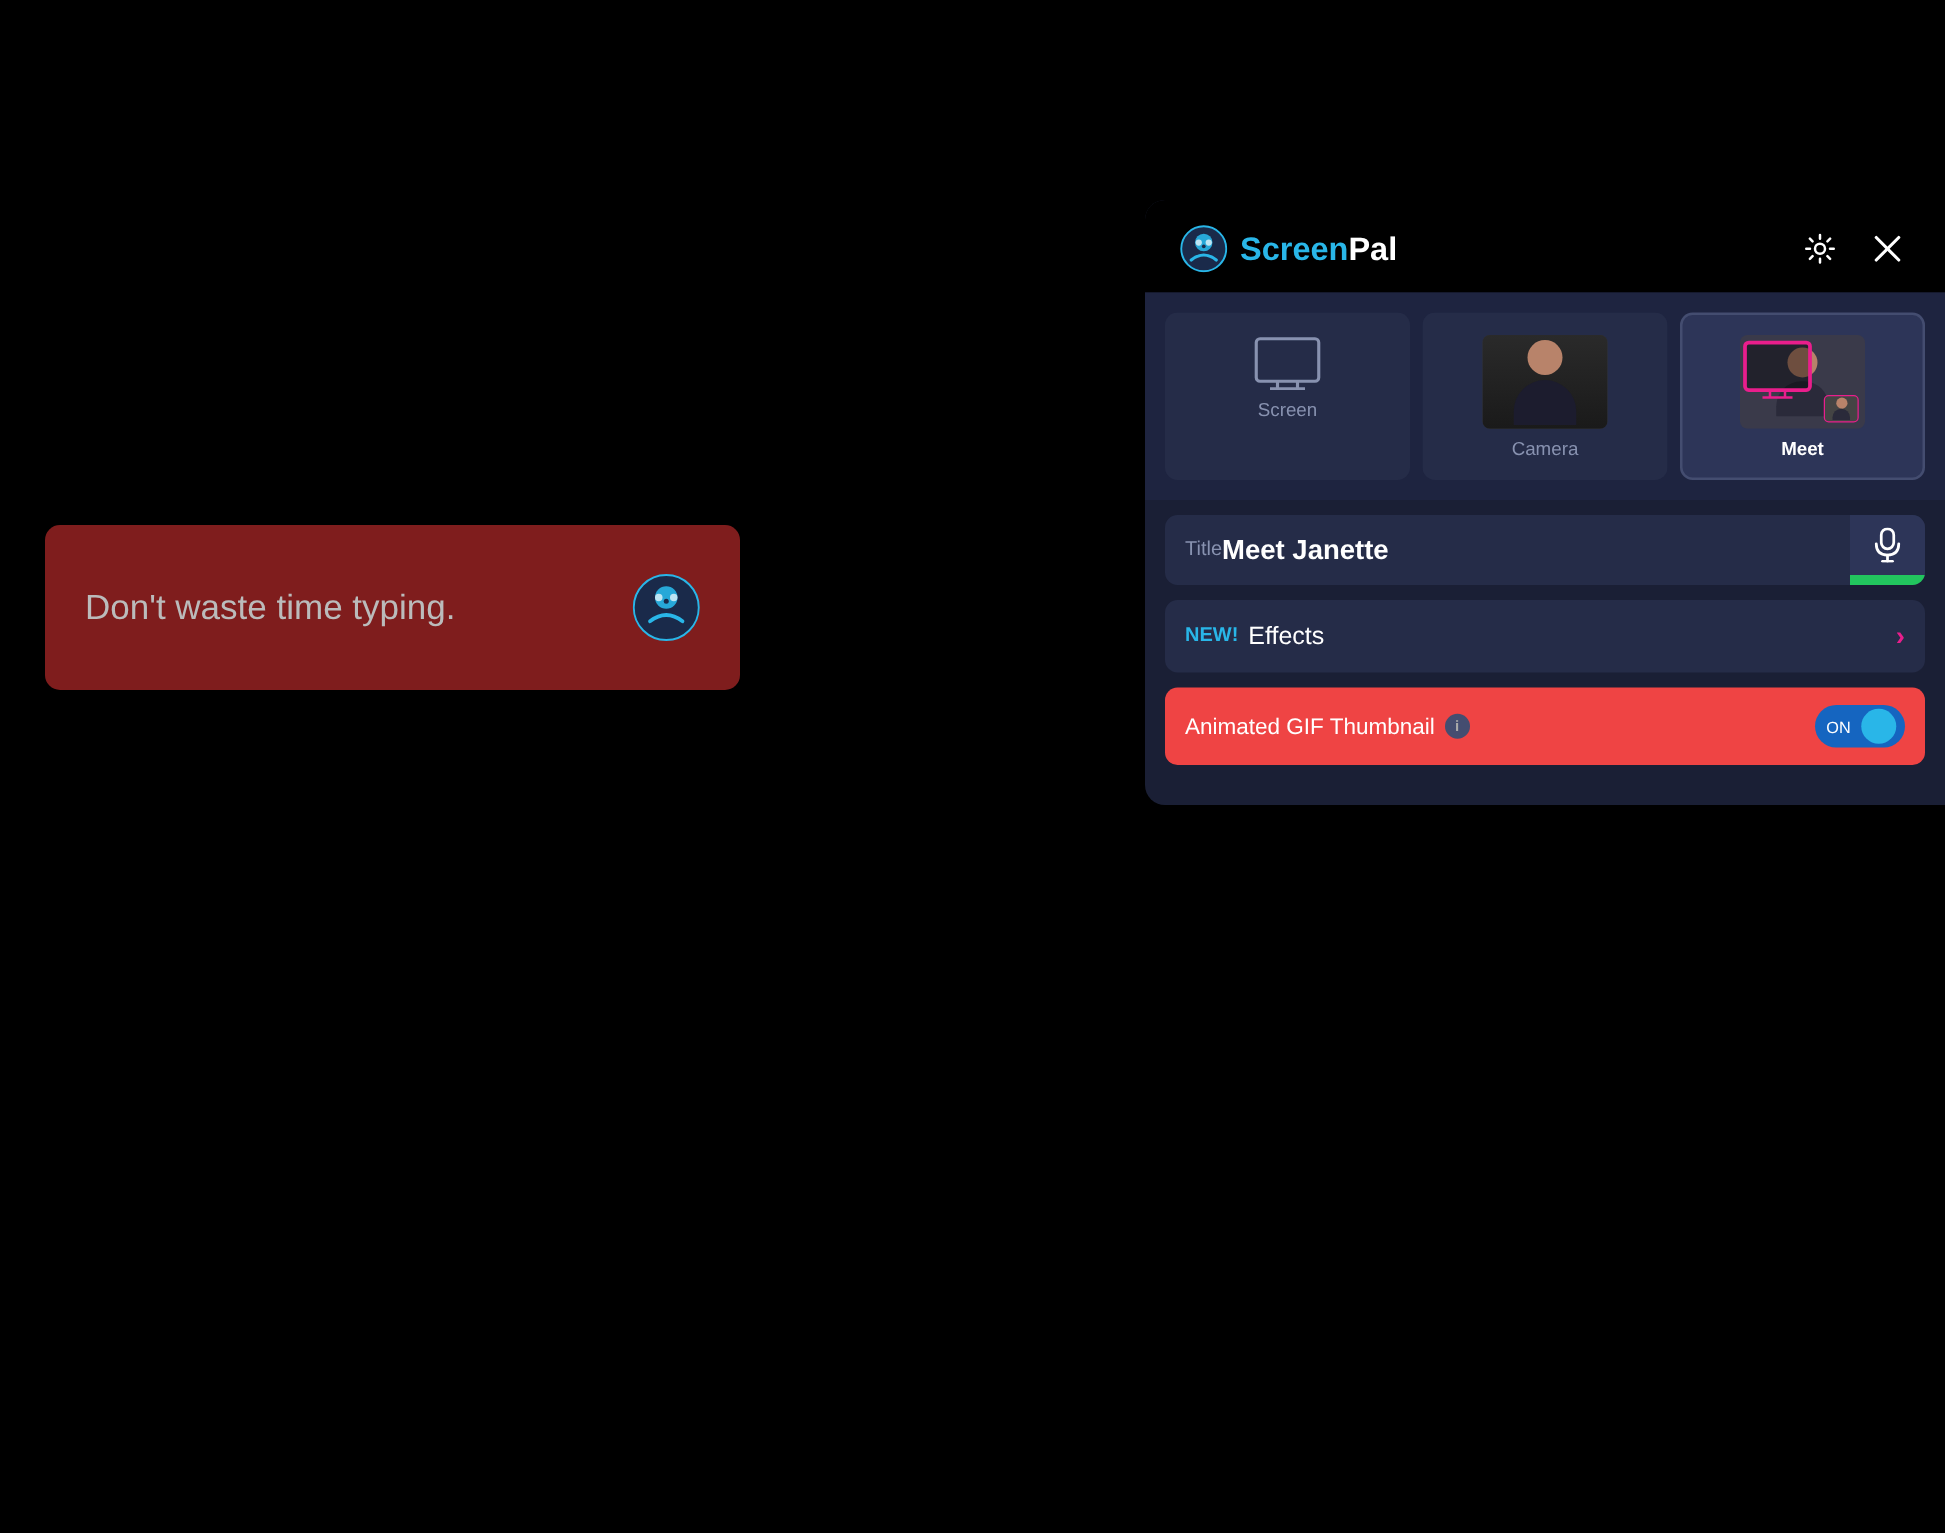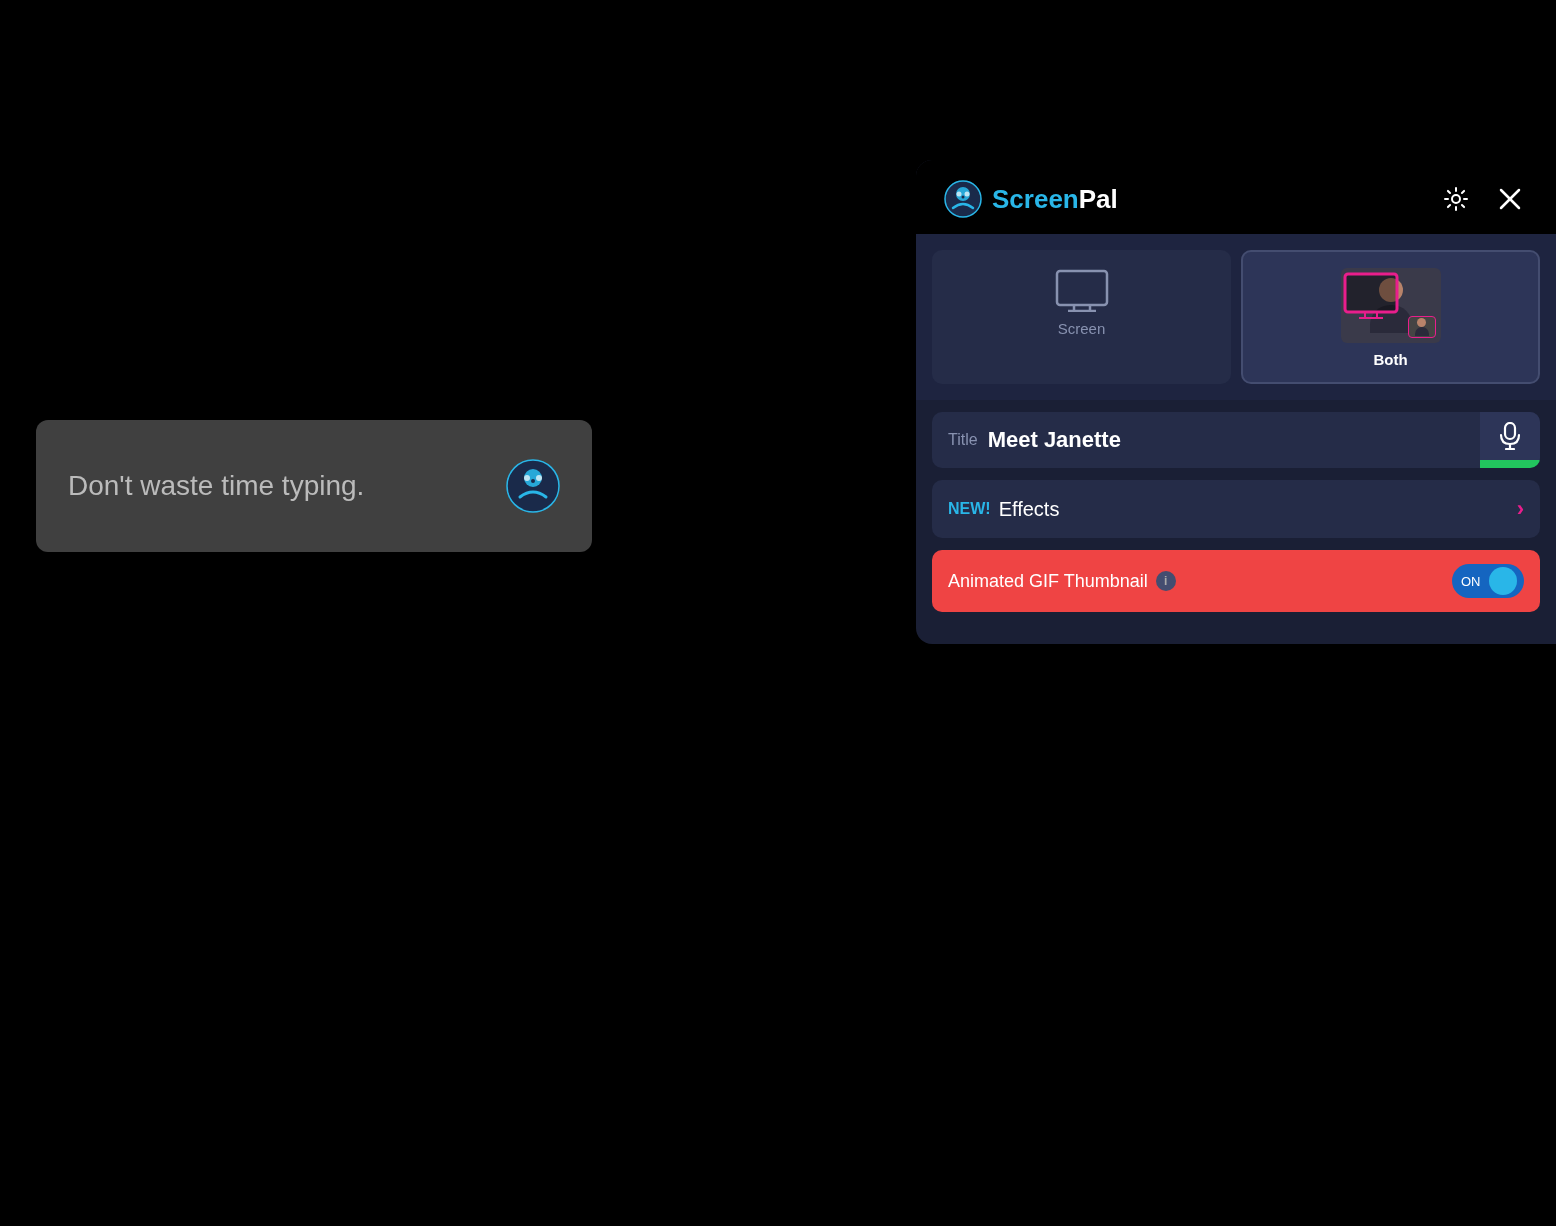--- a/index.html
+++ b/index.html
@@ -13,21 +13,21 @@
       overflow: hidden;
     }
 
     
     .white-card {
       position: absolute;
       left: 36px;
       top: 420px;
       width: 556px;
       height: 132px;
-      background: #404040;
+      background: #7f1d1d;
       border-radius: 12px;
       box-shadow: 0 4px 24px rgba(0,0,0,0.18);
       display: flex;
       align-items: center;
       justify-content: space-between;
       padding: 0 32px;
     }
 
     .white-card-text {
       font-size: 28px;
@@ -185,21 +185,20 @@
       background: #252c48;
       border-radius: 10px;
       overflow: hidden;
     }
 
     .title-field {
       flex: 1;
       display: flex;
       align-items: center;
       padding: 14px 16px;
-      gap: 10px;
     }
 
     .title-label {
       font-size: 16px;
       color: #8892b0;
       font-weight: 500;
     }
 
     .title-input {
       flex: 1;
@@ -418,20 +417,32 @@
     <div class="mode-option">
       <svg width="56" height="44" viewBox="0 0 56 44" fill="none">
         <rect x="3" y="3" width="50" height="34" rx="3" stroke="#8892b0" stroke-width="2.5" fill="none"></rect>
         <line x1="20" y1="37" x2="20" y2="43" stroke="#8892b0" stroke-width="2.5"></line>
         <line x1="36" y1="37" x2="36" y2="43" stroke="#8892b0" stroke-width="2.5"></line>
         <line x1="14" y1="43" x2="42" y2="43" stroke="#8892b0" stroke-width="2.5"></line>
       </svg>
       <span class="mode-label">Screen</span>
     </div>
 
+    <div class="mode-option">
+      <div class="camera-thumb">
+        <div class="camera-person">
+
+          <div style="display:flex;flex-direction:column;align-items:center;">
+            <div style="width:28px;height:28px;border-radius:50%;background:#b8836a;margin-bottom:4px;"></div>
+            <div style="width:50px;height:36px;background:#1c1c2e;border-radius:25px 25px 0 0;"></div>
+          </div>
+        </div>
+      </div>
+      <span class="mode-label">Camera</span>
+    </div>
 
     <div class="mode-option active">
       <div class="both-thumb">
         <div class="both-bg-person">
           <div style="display:flex;flex-direction:column;align-items:center;">
             <div style="width:24px;height:24px;border-radius:50%;background:#b8836a;margin-bottom:3px;"></div>
             <div style="width:42px;height:28px;background:#2a2a3a;border-radius:20px 20px 0 0;"></div>
           </div>
         </div>
 
@@ -442,21 +453,21 @@
           <line x1="18" y1="50" x2="42" y2="50" stroke="#e91e8c" stroke-width="2"></line>
         </svg>
 
         <div style="position:absolute;bottom:5px;right:5px;width:28px;height:22px;border-radius:4px;background:#444;border:1.5px solid #e91e8c;overflow:hidden;display:flex;align-items:center;justify-content:center;">
           <div style="display:flex;flex-direction:column;align-items:center;">
             <div style="width:9px;height:9px;border-radius:50%;background:#b8836a;"></div>
             <div style="width:14px;height:9px;background:#2a2a3a;border-radius:7px 7px 0 0;"></div>
           </div>
         </div>
       </div>
-      <span class="mode-label">Both</span>
+      <span class="mode-label">Meet</span>
     </div>
 
   </div>
 
   <div class="title-row">
     <div class="title-field">
       <span class="title-label">Title</span>
       <input class="title-input" type="text" value="Meet Janette" style="">
     </div>
     <button class="mic-btn">

